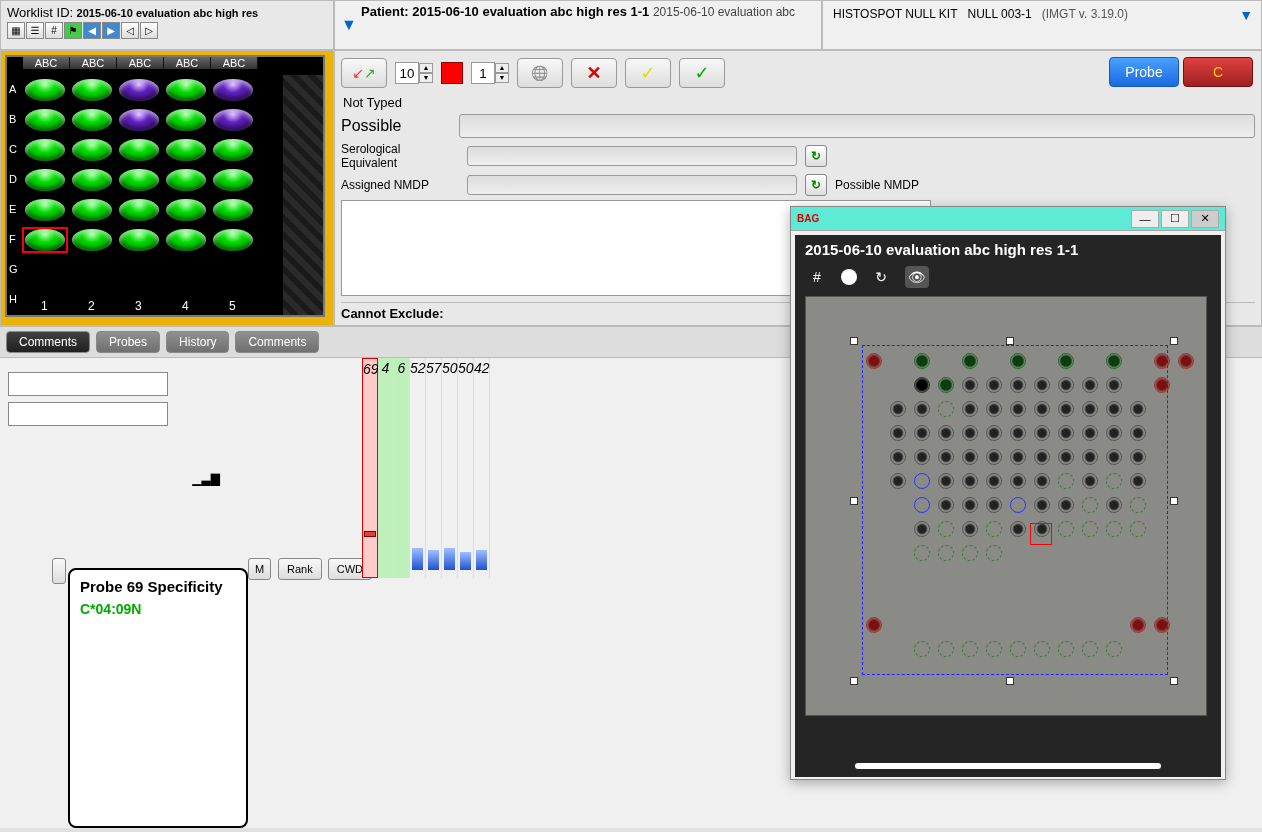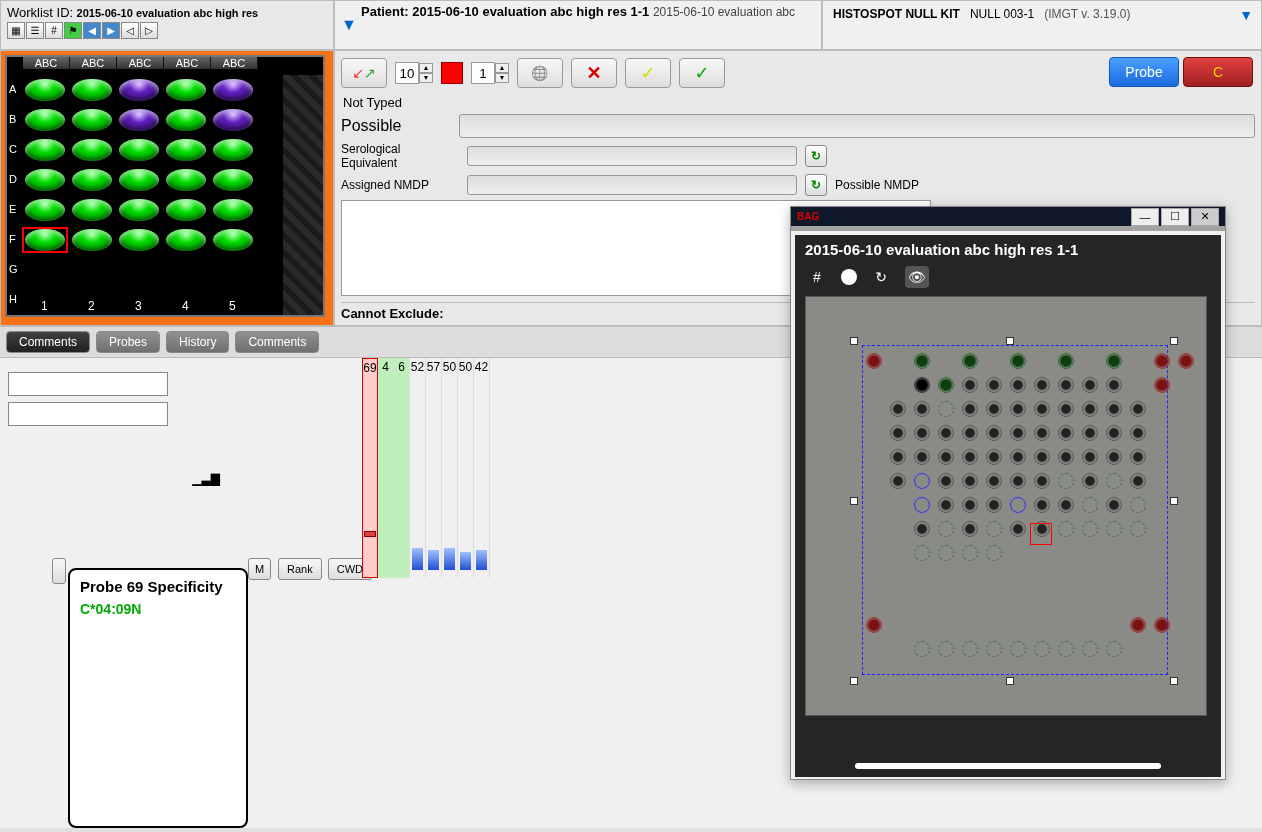--- a/index.html
+++ b/index.html
@@ -16,29 +16,29 @@
 .mini-btn.blue { background: #48c; color:#fff; }
 
 .patient-box { flex: 1; border: 1px solid #bbb; background: #f0f0f0; padding: 3px 6px; position: relative; display:flex; }
 .patient-box .drop { width: 20px; font-size:16px; color:#06c; display:flex;align-items:center; }
 .patient-box .texts { flex:1; }
 .patient-box .line { font-size: 13px; }
 .patient-box .line .k { font-weight: bold; }
 .patient-box .line .v1 { font-weight: bold; }
 .patient-box .line .v2 { color:#444; font-size:12px;}
 .kit-box { width: 440px; border: 1px solid #bbb; background: #f0f0f0; padding: 6px 10px; display:flex; gap:10px; align-items:flex-start; position:relative;}
-.kit-box .name { font-weight: bold; font-size:12px; }
+.kit-box .name { font-weight: normal; font-size:12px; }
 .kit-box .code { font-size:12px; }
 .kit-box .ver { color:#555; font-size:12px; }
 .kit-box .drop { position:absolute; right:8px; top:6px; color:#06c; font-size:14px;}
 
 
 .row2 { display:flex; height: 276px; }
 
-.well-panel { width: 334px; border:1px solid #bbb; background:#f97316; padding:4px; position:relative;}
+.well-panel { width: 334px; border:1px solid #bbb; background:#eab308; padding:4px; position:relative;}
 .well-plate { background:#000; width:320px; height:262px; position:relative; border:2px solid #777; box-shadow: inset 0 0 4px #000; }
 .col-label { width:47px; text-align:center; color:#fff; font-size:11px; background:linear-gradient(#666,#333); border-right:1px solid #111;}
 .row-label { position:absolute; left:2px; color:#fff; font-size:11px; }
 .well { position:absolute; width:40px; height:22px; border-radius:50%; background: radial-gradient(ellipse at 50% 25%, #aaffaa 2%, #00dd00 35%, #008800 100%); box-shadow: inset 0 3px 5px rgba(255,255,255,0.6), inset 0 -3px 5px rgba(0,0,0,0.5); }
 .well.purple { background: radial-gradient(ellipse at 50% 25%, #d8b8ff 2%, #6020c0 35%, #300860 100%); }
 .col-num { position:absolute; bottom:2px; color:#fff; font-size:12px; }
 .diamond-bg { position:absolute; right:0; top:18px; bottom:0; width:40px; background: repeating-linear-gradient(45deg,#2a2a2a 0 6px,#1a1a1a 6px 12px);}
 .red-box { position:absolute; border:2px solid #f00; }
 
 .summary-panel { flex:1; border:1px solid #bbb; background:#e8e8e8; padding:4px 6px; position:relative; }
@@ -76,34 +76,34 @@
 .hit-body { display:flex; height:230px; position:relative;}
 .hit-left { width: 270px; padding: 8px; position:relative;}
 .hit-left input { width:160px; height:24px; border:1px solid #888; margin:6px 0; display:block;}
 .chart-ico { position:absolute; right:50px; top:114px; font-size:12px;}
 .rank-cwd { position:absolute; left:278px; top:200px; display:flex; gap:6px;}
 .rank-cwd .b { padding:4px 8px; border:1px solid #888; border-radius:3px; background:linear-gradient(#f8f8f8,#ddd); font-size:11px;}
 .m-btn { position:absolute; left:248px; top:200px; padding:4px 6px; border:1px solid #888; border-radius:3px; background:linear-gradient(#f8f8f8,#ddd); font-size:11px;}
 .big-btn-left { position:absolute; left:52px; top:200px; width:14px; height:26px; border:1px solid #888; border-radius:3px; background:linear-gradient(#f8f8f8,#ddd);}
 .bar-chart { position:absolute; left:362px; top:0; display:flex; height:220px;}
 .bar-col { width:16px; border-right:1px solid #ddd; position:relative; text-align:center;}
-.bar-col .num { position:absolute; top:2px; font-size:12px; left:0; right:0; transform: none;}
+.bar-col .num { position:absolute; top:2px; font-size:14px; left:0; right:0; transform: none; font-style: italic;}
 .bar-col.red { background: #ffcccc; border:1px solid #d00;}
 .bar-col.green { background: #bff0bb; }
 .bar-col .bar { position:absolute; bottom:8px; left:2px; right:2px; background: linear-gradient(#a0c0ff, #2050d0); height:20px;}
 .bar-col.red .redstripe { position:absolute; bottom:40px; left:1px; right:1px; height:6px; background:#e04040; border:1px solid #800;}
 
 
 .tooltip { position:absolute; left:68px; top:568px; width:180px; background:#fff; border:2px solid #000; border-radius:8px; padding:8px 10px; z-index:50; min-height:260px;}
 .tooltip .title { font-weight:bold; font-size:15px; margin-bottom:6px;}
 .tooltip .spec { color:#0a0; font-weight:bold; font-size:14px;}
 
 
 .img-window { position:absolute; right:36px; top:206px; width:436px; height:574px; background:#f0f0f0; border:1px solid #888; box-shadow:0 3px 12px rgba(0,0,0,.3); z-index:40;}
-.img-titlebar { height:24px; background:#0f172a; display:flex; align-items:center; padding:0 6px; border-bottom:5px solid #a3a3a3;}
+.img-titlebar { height:24px; background:#5eead4; display:flex; align-items:center; padding:0 6px; border-bottom:1px solid #a3a3a3;}
 .img-titlebar .logo { color:#d00; font-weight:bold; font-size:10px;}
 .img-titlebar .winbtns { margin-left:auto; display:flex; gap:2px;}
 .winbtn { width:28px; height:18px; border:1px solid #aaa; background:#eee; display:flex;align-items:center;justify-content:center; font-size:11px;}
 .winbtn.close { background:#ccc;}
 .img-inner { background:#252525; margin:4px; height:calc(100% - 30px); position:relative;}
 .img-header { color:#fff; font-weight:bold; font-size:15px; padding:6px 10px;}
 .img-tools { display:flex; gap:12px; padding:2px 10px; align-items:center; color:#fff;}
 .img-tools .tool { width:24px; height:22px; display:flex; align-items:center; justify-content:center; font-size:14px; border-radius:3px;}
 .img-canvas { background: #8a8a86; margin:6px 14px 10px 10px; height:420px; position:relative; border:1px solid #555;}
 .handle { width:8px; height:8px; background:#fff; border:1px solid #333; position:absolute;}

